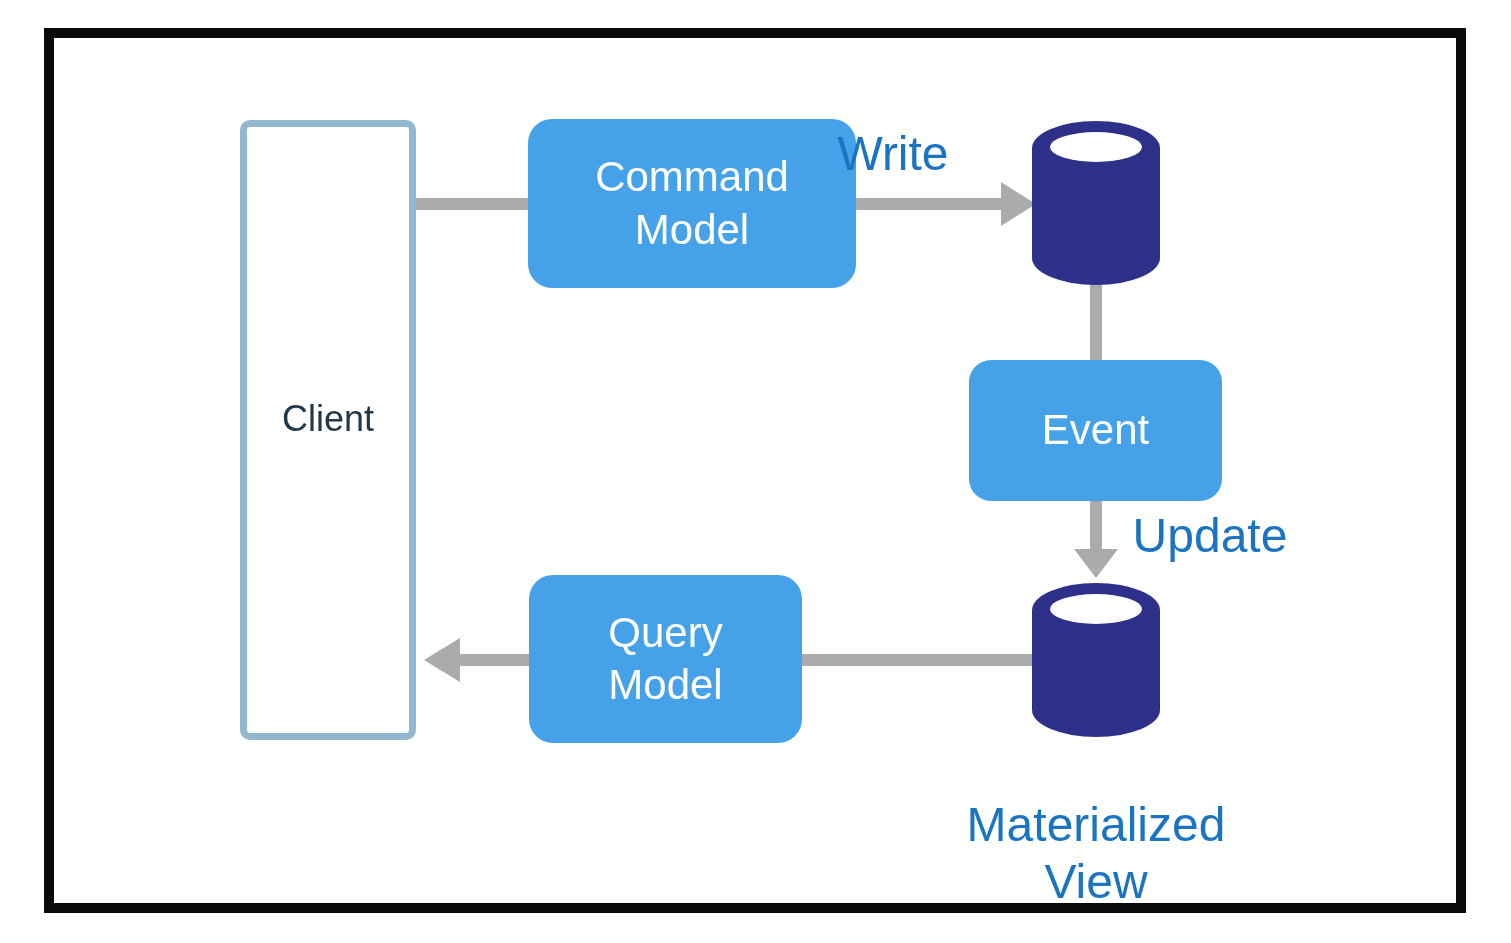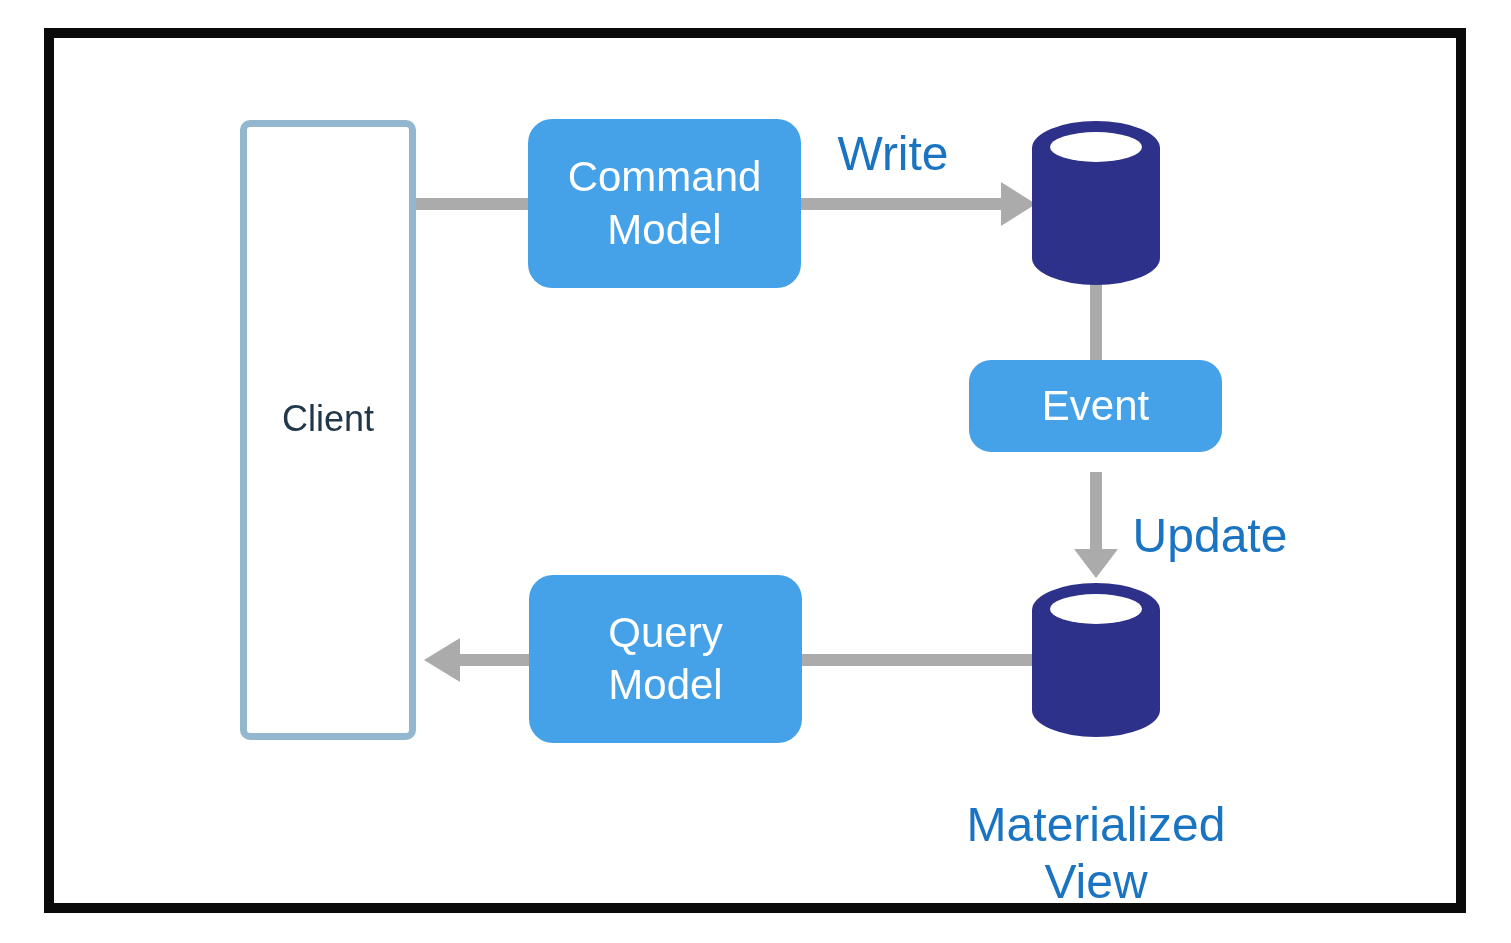--- a/index.html
+++ b/index.html
@@ -40,22 +40,22 @@
     border-radius:24px;
     font-size:42px;line-height:1.24;
   }
   .client-box{
     left:240px;top:120px;width:176px;height:620px;
     border:7px solid var(--client-border,#92B7CF);
     border-radius:10px;background:#fff;
     color:var(--client-text,#21374A);
     font-size:36px;padding-bottom:22px;
   }
-  .command-box{left:528px;top:119px;width:273px;height:169px;padding:0 28px;}
-  .event-box{left:969px;top:360px;width:253px;height:92px;border-radius:22px;}
+  .command-box{left:528px;top:119px;width:328px;height:169px;padding:0 28px;}
+  .event-box{left:969px;top:360px;width:253px;height:141px;border-radius:22px;}
   .query-box{left:529px;top:575px;width:273px;height:168px;padding:5px 28px;}
   .edge-label{
     position:absolute;z-index:2;color:var(--label-blue,#1B74C2);
     font-size:48px;text-align:center;line-height:1.18;
   }
   .write-label{left:813px;top:126px;width:160px;}
   .read-label{left:817px;top:581px;width:160px;}
   .update-label{left:1130px;top:508px;width:160px;}
   .mview-label{left:946px;top:753px;width:300px;margin-top:44px;}
 </style>

